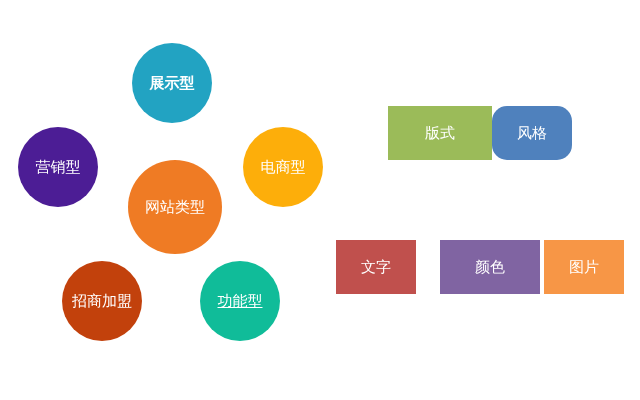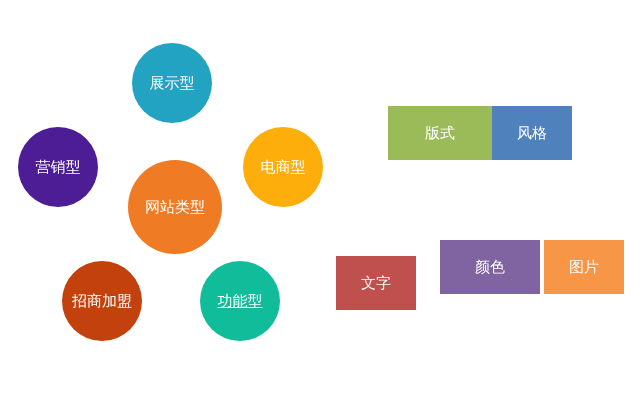--- a/index.html
+++ b/index.html
@@ -7,21 +7,21 @@
          font-family: "DejaVu Sans", "Liberation Sans", sans-serif; }
   .node { position:absolute; display:flex; align-items:center; justify-content:center;
           color:#ffffff; font-size:15px; box-sizing:border-box; }
   .circle { border-radius:50%; }
   .rect { }
 </style>
 </head>
 <body>
 
 <div>
-  <div class="node circle" style="background: rgb(34, 163, 194); left: 132px; top: 43px; width: 80px; height: 80px;">
+  <div class="node circle" style="background: rgb(34, 163, 194); left: 132px; top: 43px; width: 80px; height: 80px; font-weight: bold;">
       <span>展示型</span>
     </div>
   <div class="node circle" style="background: #4c1d95; left: 18px; top: 127px; width: 80px; height: 80px;">
       <span>营销型</span>
     </div>
   <div class="node circle" style="background: rgb(253, 174, 10); left: 243px; top: 127px; width: 80px; height: 80px; font-family: Liberation Serif, serif;">
       <span>电商型</span>
     </div>
   <div class="node circle" style="background: rgb(239, 123, 36); left: 128px; top: 160px; width: 94px; height: 94px;">
       <span>网站类型</span>
@@ -31,24 +31,24 @@
     </div>
   <div class="node circle" style="background: rgb(16, 188, 153); left: 200px; top: 261px; width: 80px; height: 80px; text-decoration: underline;">
       <span>功能型</span>
     </div>
 </div>
 
 <div>
   <div class="node rect" style="background: rgb(155, 187, 89); left: 388px; top: 106px; width: 104px; height: 54px;">
       <span>版式</span>
     </div>
-  <div class="node rect" style="background: rgb(79, 129, 189); left: 492px; top: 106px; width: 80px; height: 54px;">
+  <div class="node rect" style="background: rgb(79, 129, 189); left: 492px; top: 106px; width: 80px; height: 54px; border-radius: 15px;">
       <span>风格</span>
     </div>
-  <div class="node rect" style="background: rgb(192, 80, 77); left: 336px; top: 240px; width: 80px; height: 54px; margin-top: 16px;">
+  <div class="node rect" style="background: rgb(192, 80, 77); left: 336px; top: 240px; width: 80px; height: 54px;">
       <span>文字</span>
     </div>
   <div class="node rect" style="background: rgb(128, 100, 162); left: 440px; top: 240px; width: 100px; height: 54px;">
       <span>颜色</span>
     </div>
   <div class="node rect" style="background: rgb(247, 150, 70); left: 544px; top: 240px; width: 80px; height: 54px;">
       <span>图片</span>
     </div>
 </div>
 

